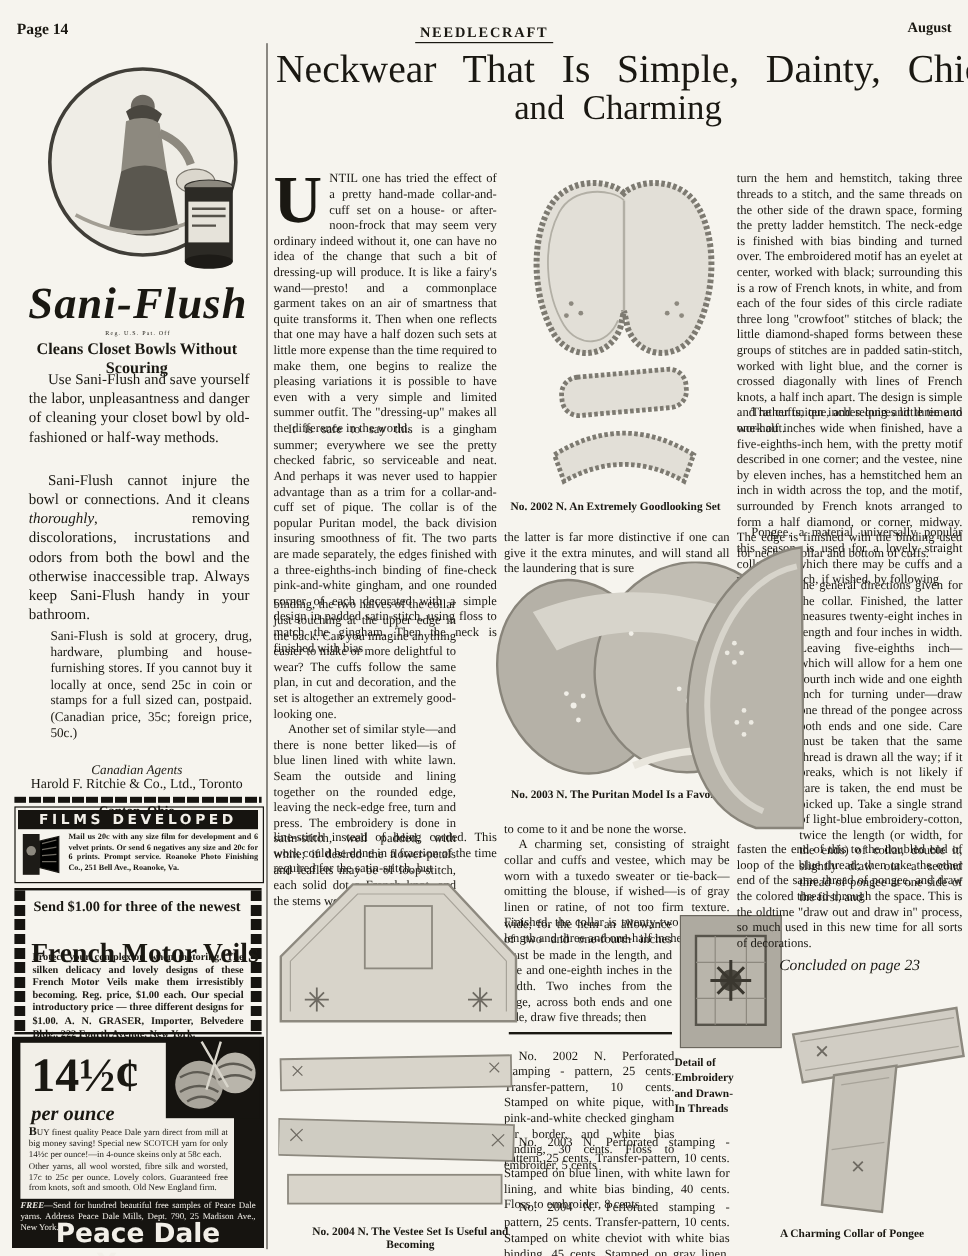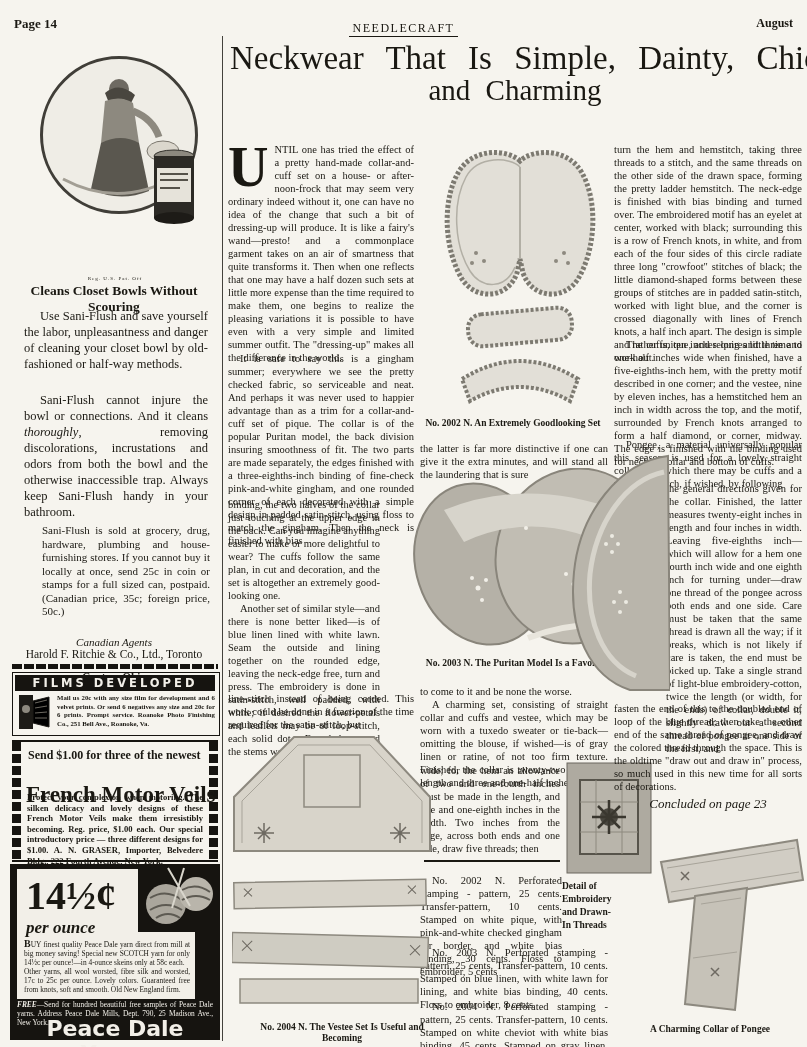--- a/index.html
+++ b/index.html
@@ -17,21 +17,21 @@
   svg{display:block;}
   .ad-bodytxt{font-size:12.5px;line-height:16px;}
 </style>
 </head>
 <body>
 
 <div class="page">
 
   <div class="abs hd" style="left:14px;top:16px;">Page 14</div>
   <div class="abs" style="left:0;top:18px;width:807px;text-align:center;">
-    <span style="font-weight:normal;font-size:12px;letter-spacing:1.5px;border-bottom:1px solid #1a1812;padding:0 4px 1px;">NEEDLECRAFT</span>
+    <span style="font-weight:bold;font-size:12px;letter-spacing:1.5px;border-bottom:1px solid #1a1812;padding:0 4px 1px;">NEEDLECRAFT</span>
   </div>
   <div class="abs hd" style="right:14px;top:16px;font-size:12px;">August</div>
 
   <div class="vrule" style="left:222px;top:36px;height:1005px;"></div>
 
   <div class="abs" style="left:40px;top:56px;width:152px;height:152px;border:3px solid #403e38;border-radius:50%;background:#efede6;">
     <svg width="152" height="152" viewBox="0 0 152 152">
       <circle cx="76" cy="30" r="10" fill="#6e6a62"></circle>
       <path d="M62,34 Q76,22 92,36 L88,44 Q76,36 66,44 Z" fill="#49463f"></path>
       <path d="M62,42 Q78,36 90,44 L96,84 Q76,94 58,84 Z" fill="#8d897f"></path>
@@ -45,20 +45,21 @@
 
   <div class="abs" style="left:150px;top:148px;">
     <svg width="48" height="78" viewBox="0 0 48 78">
       <ellipse cx="24" cy="8" rx="20" ry="6" fill="#8d897f" stroke="#33312c"></ellipse>
       <rect x="4" y="8" width="40" height="62" fill="#2c2a25"></rect>
       <rect x="7" y="20" width="34" height="34" fill="#e6e3da"></rect>
       <path d="M10,26 h28 M10,32 h28 M10,40 h20" stroke="#55524a" stroke-width="2"></path>
       <ellipse cx="24" cy="70" rx="20" ry="6" fill="#1d1b17"></ellipse>
     </svg>
   </div>
+  <div class="abs" style="left:12px;top:232px;width:206px;text-align:center;font-style:italic;font-weight:bold;font-size:37px;letter-spacing:1px;">Sani-Flush</div>
   <div class="abs" style="left:12px;top:276px;width:206px;text-align:center;font-size:5px;letter-spacing:1px;">Reg. U.S. Pat. Off</div>
   <div class="abs" style="left:8px;top:283px;width:212px;text-align:center;font-weight:bold;font-size:13.5px;">Cleans Closet Bowls Without Scouring</div>
   <div class="abs just ad-bodytxt" style="left:24px;top:308px;width:184px;text-indent:16px;">Use Sani-Flush and save yourself the labor, unpleasantness and danger of cleaning your closet bowl by old-fashioned or half-way methods.</div>
   <div class="abs just ad-bodytxt" style="left:24px;top:392px;width:184px;"><span style="display:inline-block;width:16px;"></span><span>Sani-Flush cannot injure the bowl or connections.  And it cleans </span><i>thoroughly</i><span>, removing discolorations, incrustations and odors from both the bowl and the otherwise inaccessible trap.  Always keep Sani-Flush handy in your bathroom.</span></div>
   <div class="abs just" style="left:42px;top:524px;width:168px;font-size:11px;line-height:13.5px;">Sani-Flush is sold at grocery, drug, hardware, plumbing and house-furnishing stores.  If you cannot buy it locally at once, send 25c in coin or stamps for a full sized can, postpaid.  (Canadian price, 35c; foreign price, 50c.)</div>
   <div class="abs" style="left:8px;top:622px;width:212px;text-align:center;font-weight:bold;font-size:11px;margin-top:48px;">Canton, Ohio</div>
   <div class="abs" style="left:8px;top:636px;width:212px;text-align:center;font-style:italic;font-size:11px;">Canadian Agents</div>
   <div class="abs" style="left:8px;top:648px;width:212px;text-align:center;font-size:11.5px;">Harold F. Ritchie &amp; Co., Ltd., Toronto</div>
 
   <div class="abs" style="left:12px;top:664px;width:206px;height:5px;background:#161410;background:repeating-linear-gradient(90deg,#161410 0 10px,#f6f4ee 10px 12px);"></div>

